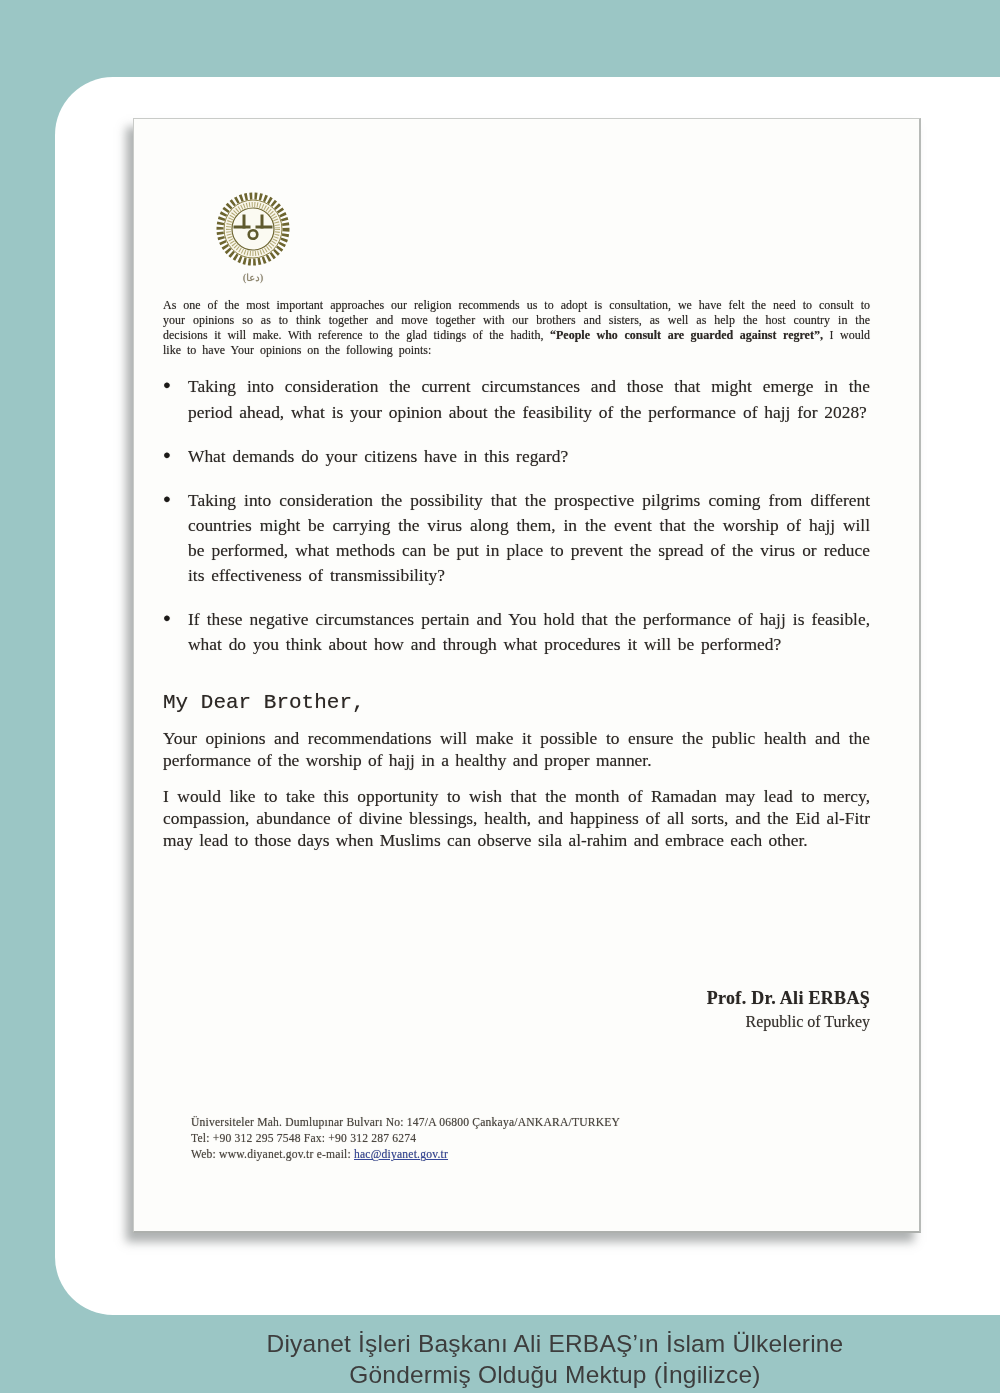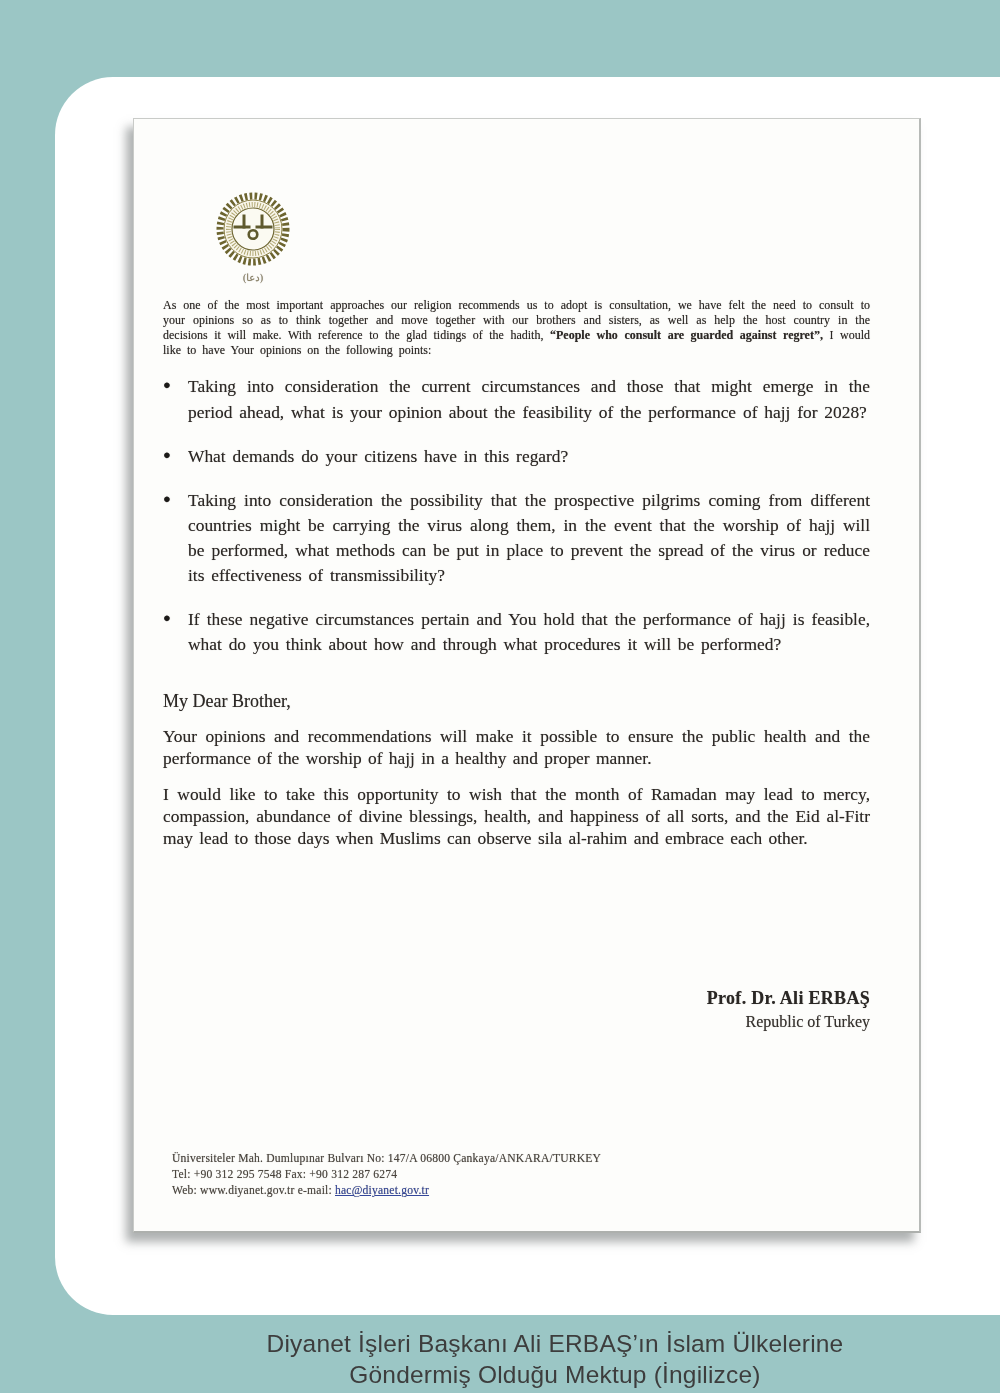--- a/index.html
+++ b/index.html
@@ -36,32 +36,32 @@
   ul.points{list-style:none;margin:16px 0 0;padding:0 0 0 25px;}
   ul.points li{
     position:relative;font-size:17.4px;line-height:1.44;
     margin-bottom:19px;text-align:justify;word-spacing:2.5px;
   }
   ul.points li::before{
     content:"\25CF";position:absolute;left:-25px;top:2px;
     font-size:13px;color:#1c1a18;
   }
 
-  .salutation{margin:34px 0 0;font-size:18px;}
+  .salutation{margin:34px 0 0;font-size:21px;font-family:Liberation Mono, monospace;}
   p.body-para{margin:13px 0 0;font-size:17.4px;line-height:1.28;text-align:justify;word-spacing:2px;}
 
   .signature{
     position:absolute;right:49px;top:868px;
     text-align:right;font-size:16px;line-height:1.32;color:#36322e;
   }
   .signature .sig-name{font-size:18px;font-weight:bold;color:#2a2724;letter-spacing:0.3px;}
 
   .footer-left{
-    position:absolute;left:38px;top:996px;
-    font-size:11.6px;line-height:1.4;color:#4b463f;letter-spacing:0.2px;margin-top:36px;
+    position:absolute;left:57px;top:996px;
+    font-size:11.6px;line-height:1.4;color:#4b463f;letter-spacing:0.2px;
   }
   .footer-left .email{color:#34479b;text-decoration:underline;}
   .footer-right{
     position:absolute;left:560px;top:998px;
     font-size:11.6px;line-height:1.4;color:#3c3833;
   }
   .footer-right .info-title{font-weight:bold;font-size:12.4px;color:#2e2b27;}
   .info-row{display:flex;}
   .info-row .lbl{width:62px;}
 

